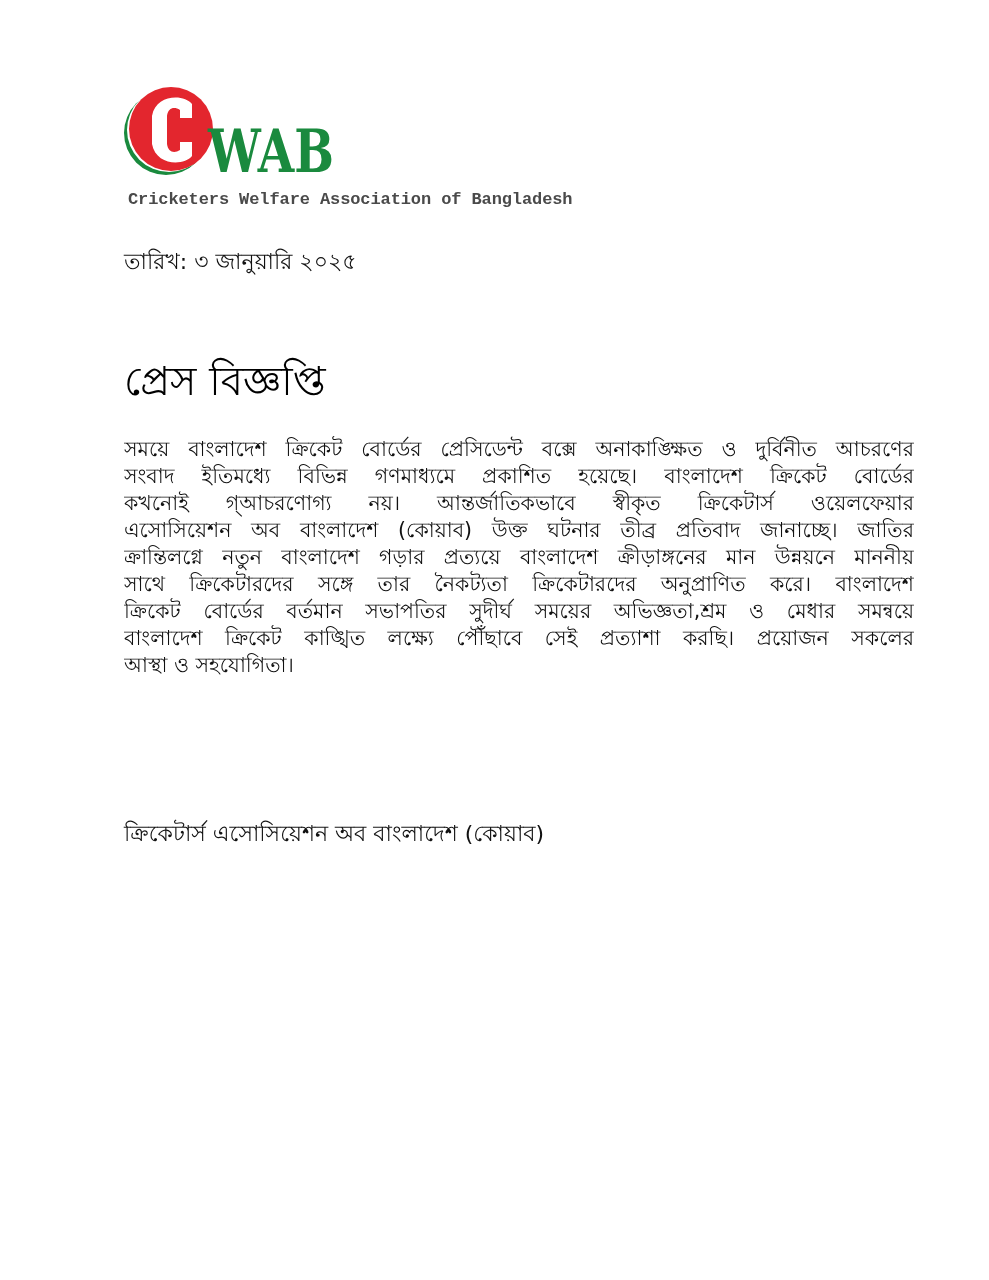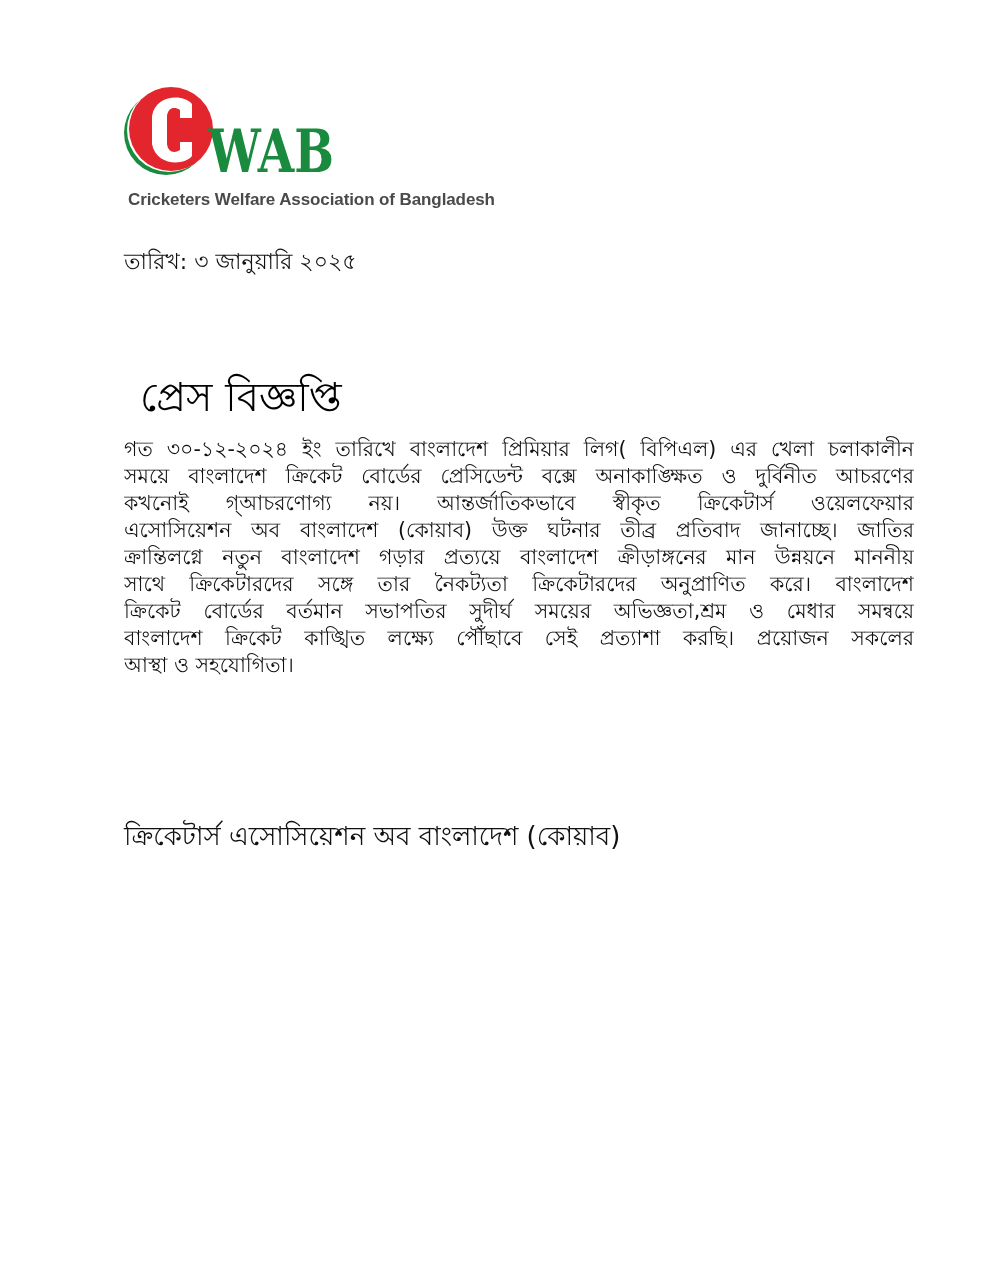--- a/index.html
+++ b/index.html
@@ -1,52 +1,52 @@
 <!DOCTYPE html>
 <html><head>
 <meta charset="utf-8">
 <style>
   html, body { margin: 0; padding: 0; background: #ffffff; }
   body { width: 989px; height: 1280px; position: relative; overflow: hidden;
          font-family: "DejaVu Sans", sans-serif; color: #111; }
   .logo { position: absolute; left: 124px; top: 86px; width: 420px; height: 130px; }
   .logo-mark { position: absolute; left: 0; top: 0; width: 220px; height: 95px; }
-  .logo-caption { position: absolute; left: 4px; top: 104px; font-family: Liberation Sans, sans-serif;
+  .logo-caption { position: absolute; left: 4px; top: 104px; font-family: Liberation Mono, monospace;
                   font-weight: bold; font-size: 17px; color: #4a4a4a; white-space: nowrap; letter-spacing: -0.1px; }
   .date { position: absolute; left: 124px; top: 244px; font-size: 22px; color: #111; white-space: nowrap; }
   .title { position: absolute; left: 124px; top: 350px; font-size: 40px; color: #000; white-space: nowrap; }
   .body { position: absolute; left: 124px; top: 436px; width: 790px; font-size: 20.5px; line-height: 27px;
           text-align: justify; color: #111; }
   .body .ln { display: block; text-align-last: justify; white-space: nowrap; overflow: hidden; }
   .body .ln.last { text-align-last: left; }
-  .signature { position: absolute; left: 124px; top: 816px; font-size: 26px; color: #111; white-space: nowrap; }
+  .signature { position: absolute; left: 124px; top: 816px; font-size: 22px; color: #111; white-space: nowrap; }
 </style>
 </head>
 <body>
 
 <div class="logo">
   <svg class="logo-mark" viewBox="0 0 220 95" xmlns="http://www.w3.org/2000/svg">
 
     <circle cx="42" cy="47" r="42" fill="#1a8a3e"></circle>
     <circle cx="45" cy="44" r="42" fill="#ffffff"></circle>
     <circle cx="47" cy="43" r="42" fill="#e3262e"></circle>
 
     <path d="M68 18 C60 8, 32 8, 28 30 L28 58 C32 80, 60 80, 68 70 L68 56 L56 56 L56 64 C50 68, 44 66, 43 58 L43 30 C44 22, 50 20, 56 24 L56 32 L68 32 Z" fill="#ffffff"></path>
     <text x="84" y="86" font-family="DejaVu Serif, serif" font-weight="bold" font-size="60" fill="#1a8a3e" textLength="126" lengthAdjust="spacingAndGlyphs">WAB</text>
   </svg>
   <div class="logo-caption">Cricketers Welfare Association of Bangladesh</div>
 </div>
 
 <div class="date">তারিখ: ৩ জানুয়ারি ২০২৫</div>
 
-<h1 class="title" style="margin:16px;font-weight:normal;">প্রেস বিজ্ঞপ্তি</h1>
+<h1 class="title" style="margin:0;font-weight:normal;">প্রেস বিজ্ঞপ্তি</h1>
 
 <div class="body">
-  <span class="ln">গত ৩০-১২-২০২৪ ইং তারিখে বাংলাদেশ প্রিমিয়ার লিগ( বিপিএল) এর খেলা চলাকালীন</span>
   <span class="ln">সময়ে বাংলাদেশ ক্রিকেট বোর্ডের প্রেসিডেন্ট বক্সে অনাকাঙ্ক্ষিত ও দুর্বিনীত আচরণের</span>
+  <span class="ln">সংবাদ ইতিমধ্যে বিভিন্ন গণমাধ্যমে প্রকাশিত হয়েছে। বাংলাদেশ ক্রিকেট বোর্ডের</span>
   <span class="ln">কখনোই গ্আচরণোগ্য নয়। আন্তর্জাতিকভাবে স্বীকৃত ক্রিকেটার্স ওয়েলফেয়ার</span>
   <span class="ln">এসোসিয়েশন অব বাংলাদেশ (কোয়াব) উক্ত ঘটনার তীব্র প্রতিবাদ  জানাচ্ছে। জাতির</span>
   <span class="ln">ক্রান্তিলগ্নে নতুন বাংলাদেশ গড়ার প্রত্যয়ে বাংলাদেশ ক্রীড়াঙ্গনের মান উন্নয়নে মাননীয়</span>
   <span class="ln">সাথে  ক্রিকেটারদের সঙ্গে তার নৈকট্যতা ক্রিকেটারদের অনুপ্রাণিত করে। বাংলাদেশ</span>
   <span class="ln">ক্রিকেট বোর্ডের বর্তমান সভাপতির সুদীর্ঘ সময়ের অভিজ্ঞতা,শ্রম ও মেধার সমন্বয়ে</span>
   <span class="ln">বাংলাদেশ ক্রিকেট কাঙ্খিত লক্ষ্যে পৌঁছাবে সেই প্রত্যাশা করছি। প্রয়োজন সকলের</span>
   <span class="ln last">আস্থা ও সহযোগিতা।</span>
 </div>
 
 <div class="signature">ক্রিকেটার্স এসোসিয়েশন অব বাংলাদেশ (কোয়াব)</div>

